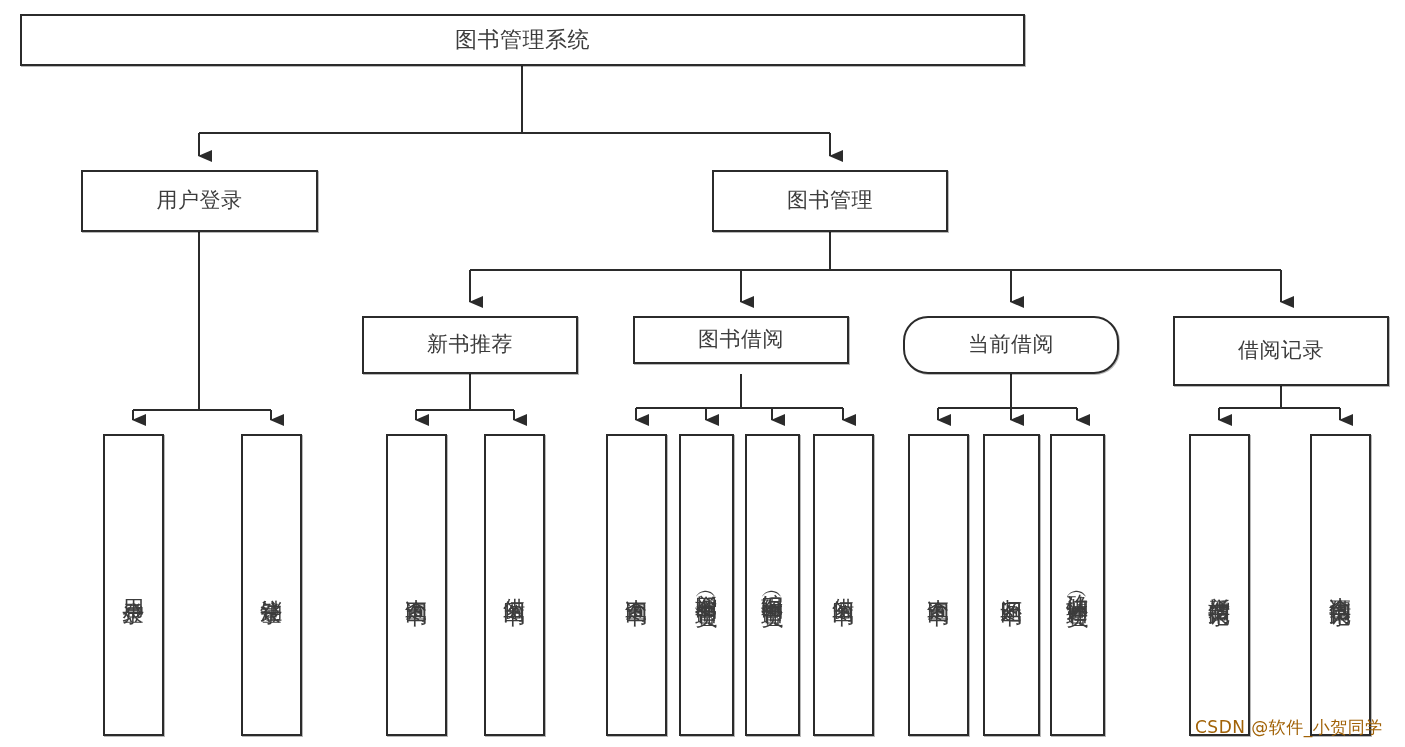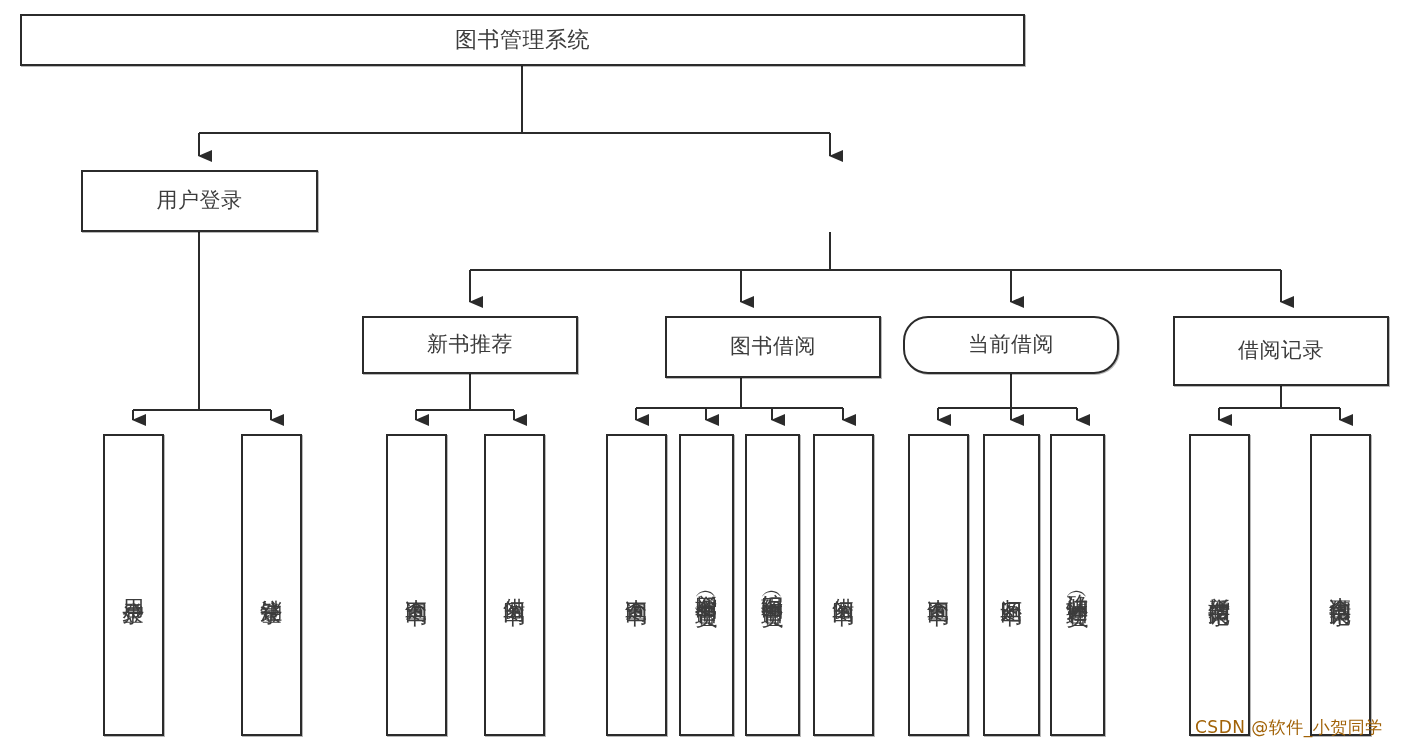--- a/index.html
+++ b/index.html
@@ -126,25 +126,28 @@
     </g>
   </svg>
 
   <div class="node horiz root" style="left:20px; top:14px; width:1005px; height:52px;">
     <span class="lbl">图书管理系统</span>
   </div>
 
   <div class="node horiz" style="left:81px; top:170px; width:237px; height:62px;">
     <span class="lbl">用户登录</span>
   </div>
+  <div class="node horiz" style="left:712px; top:170px; width:236px; height:62px;">
+    <span class="lbl">图书管理</span>
+  </div>
 
   <div class="node horiz" style="left:362px; top:316px; width:216px; height:58px;">
     <span class="lbl">新书推荐</span>
   </div>
-  <div class="node horiz" style="left:633px; top:316px; width:216px; height:62px;margin-left:32px;">
+  <div class="node horiz" style="left:633px; top:316px; width:216px; height:48px;">
     <span class="lbl">图书借阅</span>
   </div>
   <div class="node horiz" style="left:903px; top:316px; width:216px; height:58px;border-radius:25px;">
     <span class="lbl">当前借阅</span>
   </div>
   <div class="node horiz" style="left:1173px; top:316px; width:216px; height:70px;">
     <span class="lbl">借阅记录</span>
   </div>
 
   <div class="node vert" style="left:103px; top:434px; width:61px; height:302px;">

